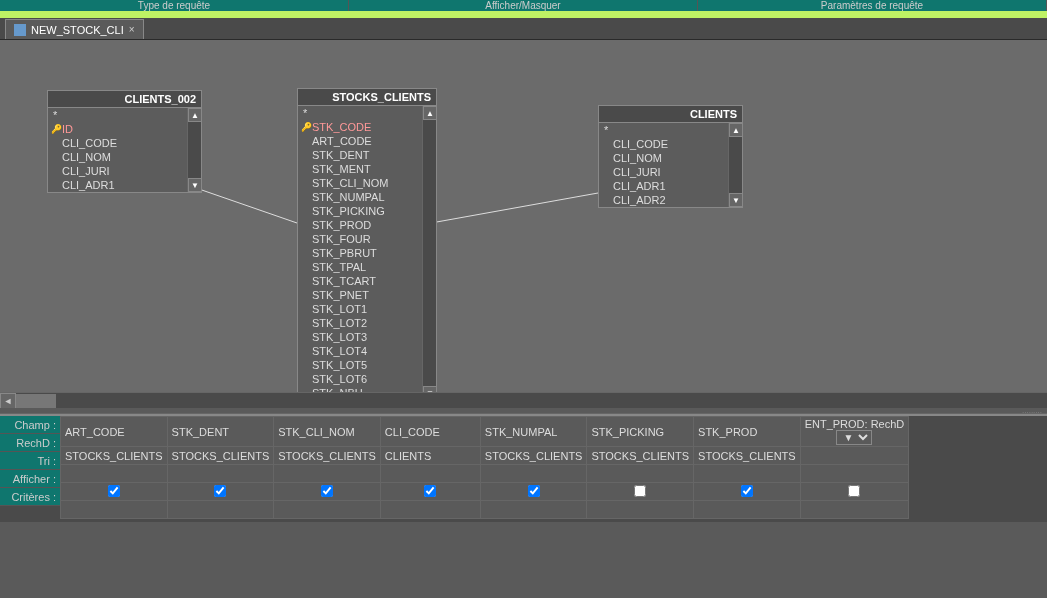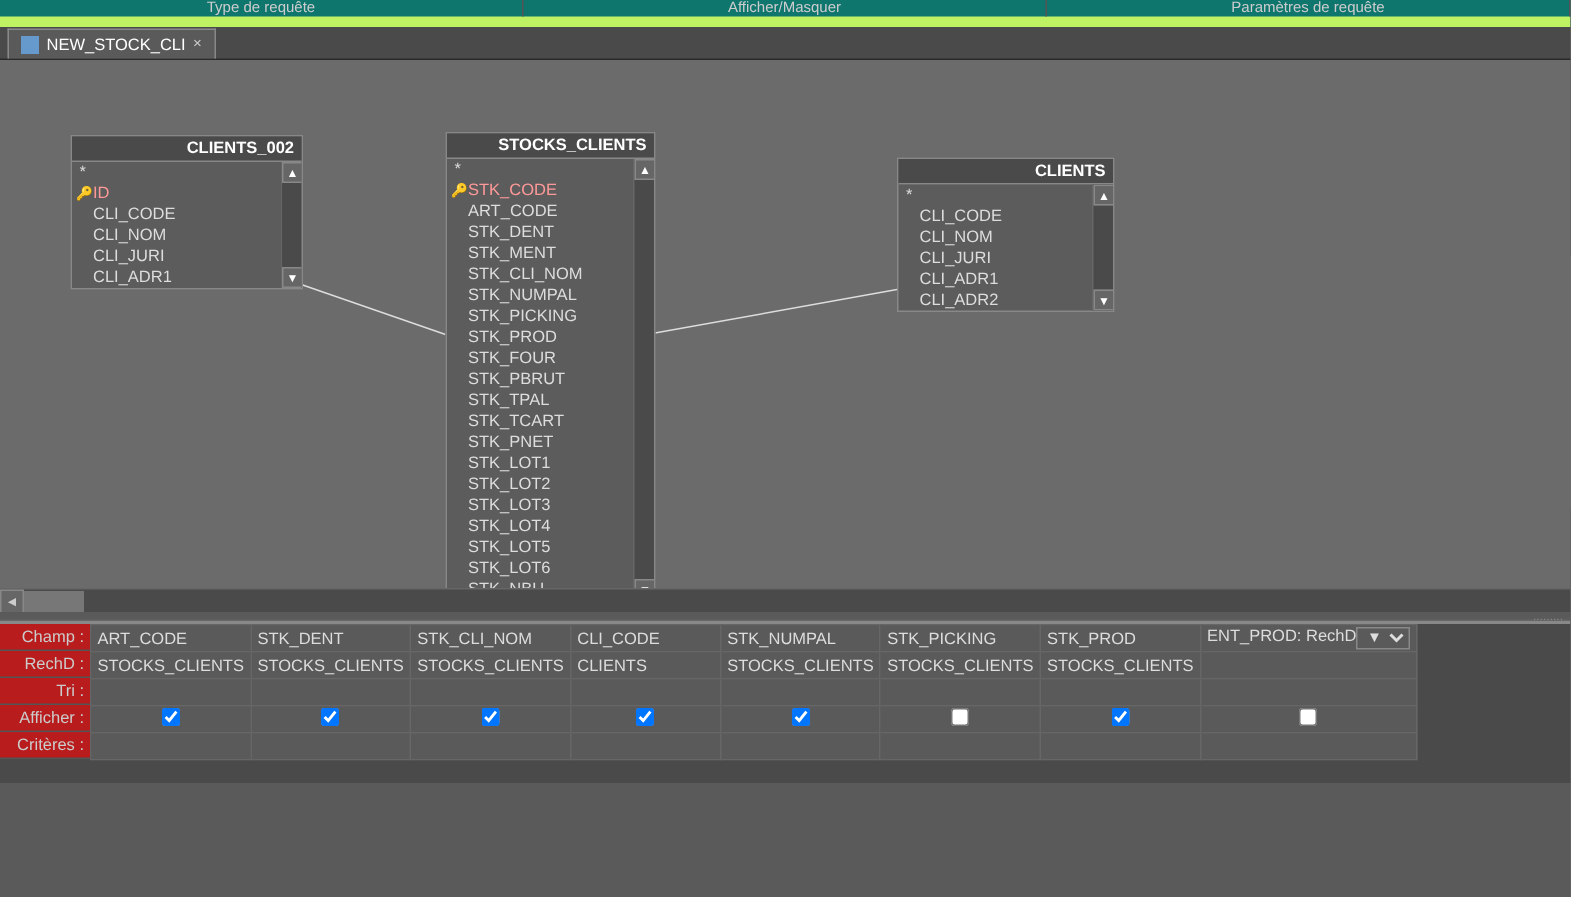--- a/index.html
+++ b/index.html
@@ -175,21 +175,21 @@
     .row-label-item {
       height: 18px;
       display: flex;
       align-items: center;
       justify-content: flex-end;
       padding-right: 4px;
       padding-left: 4px;
       color: #ccc;
       border-bottom: 1px solid #555;
       min-width: 60px;
-      background: #b91c1c;
+      background: #0f766e;
       white-space: nowrap;
       font-size: 11px;
     }
     .data-grid {
       flex: 1;
       overflow-x: auto;
     }
     .data-grid table {
       border-collapse: collapse;
       font-size: 11px;
@@ -222,21 +222,22 @@
     }
     .data-grid td.empty-cell {
       background: #5a5a5a;
     }
     .data-grid td.last-col {
       background: #5a5a5a;
       color: #ddd;
     }
     .last-col-container {
       display: flex;
-      align-items: flex-start;
+      align-items: center;
+      flex-direction: column;
     }
     .last-col-dropdown {
       font-size: 10px;
       background: #5a5a5a;
       border: 1px solid #888;
       color: #ddd;
       padding: 0 2px;
     }
   </style>
 </head>

